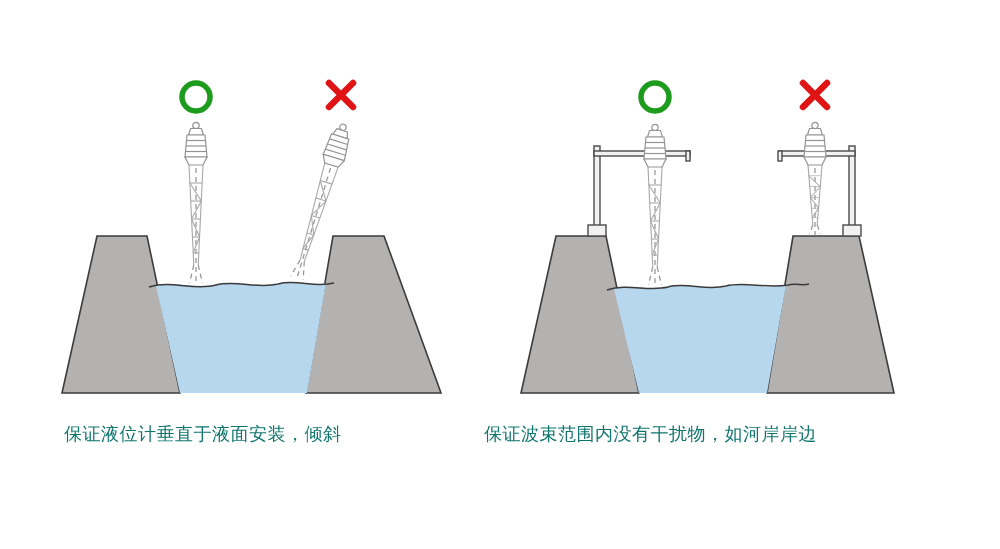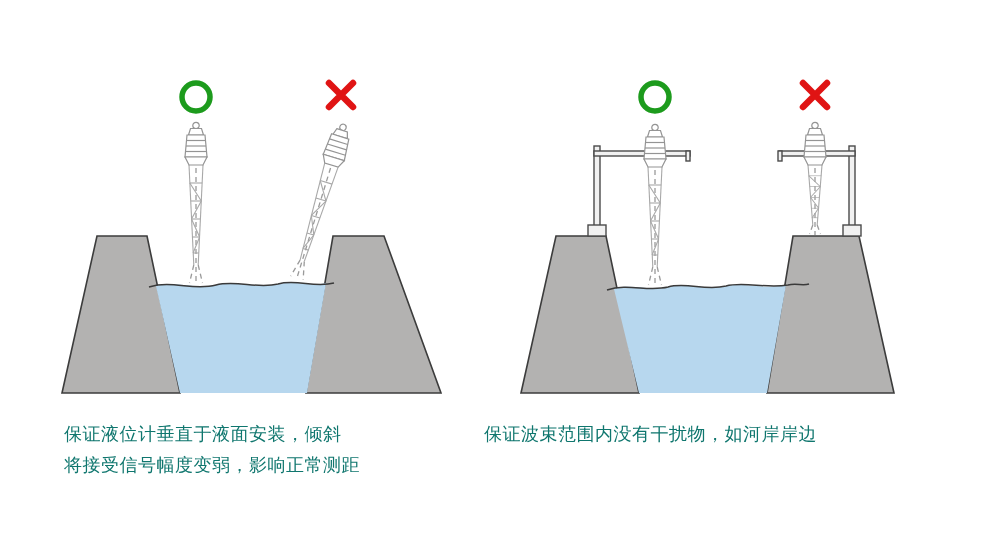--- a/index.html
+++ b/index.html
@@ -126,18 +126,17 @@
         <use href="#sensor-head"></use>
       </g>
 
       <circle cx="655" cy="97" r="14" fill="none" stroke-width="5.5" stroke="#1d9b1d"></circle>
       <path d="M803,83 L827,107 M827,83 L803,107" fill="none" stroke-width="6.5" stroke-linecap="round" stroke="#e01414"></path>
     </g>
   </svg>
 
   <div class="caption caption-left">
     <div>保证液位计垂直于液面安装，倾斜</div>
-    <div>将接受信号幅度变弱，影响正常测距</div>
   </div>
 
   <div class="caption caption-right">保证波束范围内没有干扰物，如河岸岸边</div>
 
 </div>
 
 </body></html>

